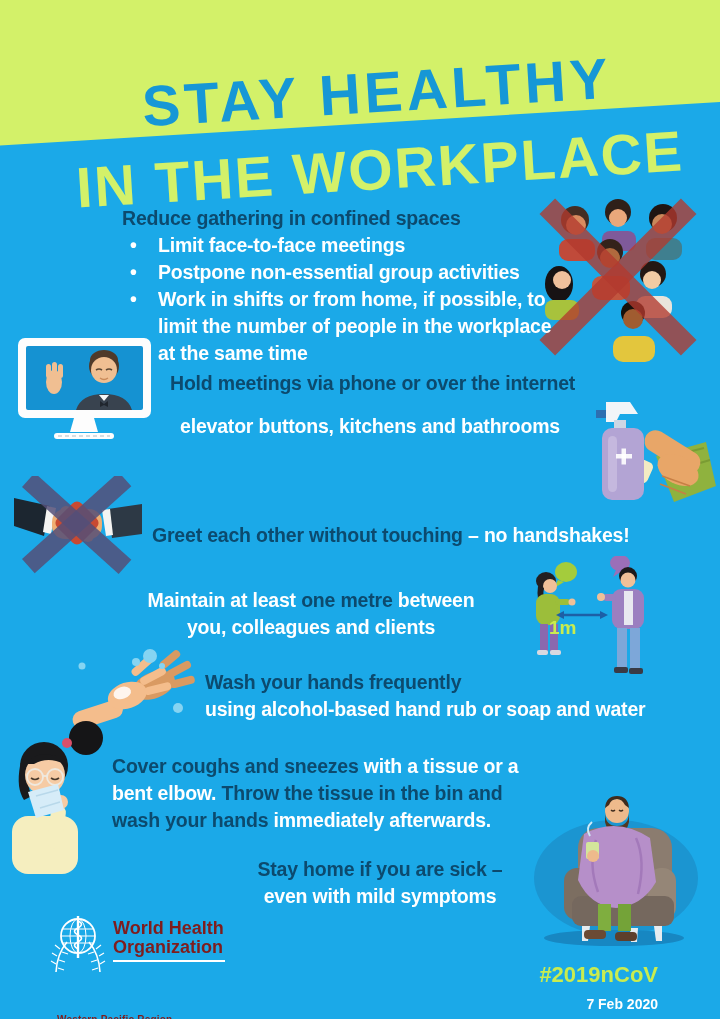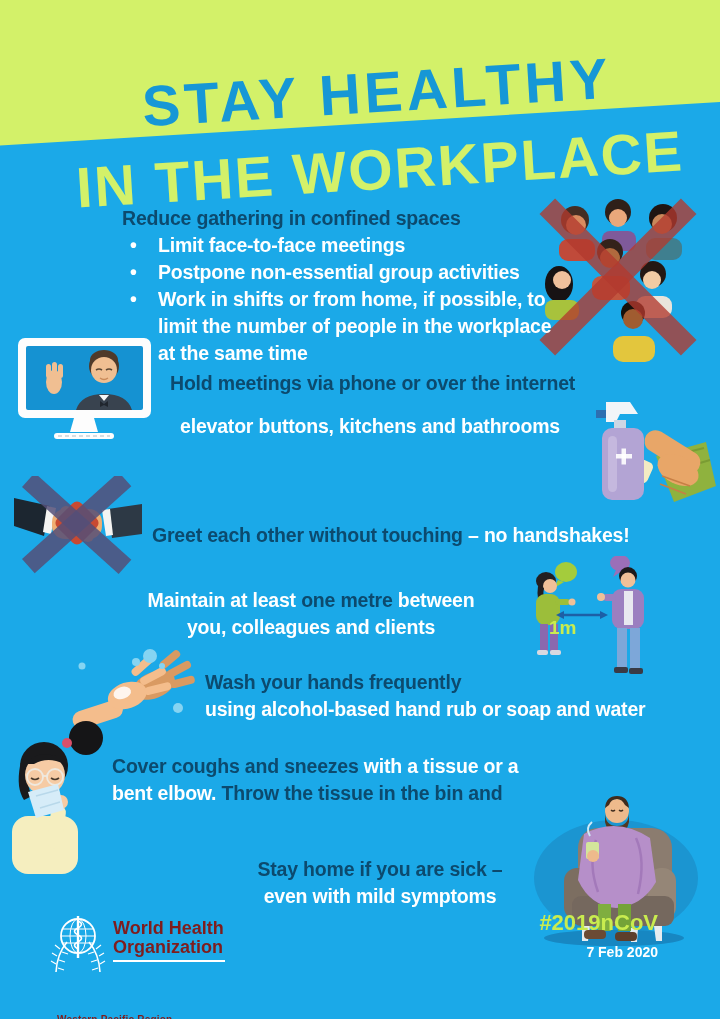--- a/index.html
+++ b/index.html
@@ -33,21 +33,21 @@
   .ill{position:absolute;}
   .distance-label{
     position:absolute;left:549px;top:617px;font-size:19px;font-weight:700;
     color:#c9ec4f;letter-spacing:0;
   }
   .who{position:absolute;left:45px;top:912px;width:210px;height:78px;color:#7f1d1d;}
   .who-emblem{position:absolute;left:3px;top:2px;}
   .who-names{position:absolute;left:68px;top:7px;font-size:18px;line-height:19px;font-weight:700;}
   .who-rule{position:absolute;left:68px;top:48px;width:112px;height:2px;background:#fff;}
   .who-region{position:absolute;left:12px;top:54px;font-size:10px;font-weight:700;letter-spacing:0.2px;margin-top:48px;}
-  .tagblock{position:absolute;right:62px;top:910px;text-align:right;}
+  .tagblock{position:absolute;right:62px;top:962px;text-align:right;}
   .hashtag{font-size:22px;font-weight:700;color:#c9ec4f;letter-spacing:0;}
   .date{font-size:14px;font-weight:600;color:#fff;margin-top:8px;}
 </style>
 </head>
 <body>
 
 <div class="poster">
 
   <div class="green-band"></div>
   <div class="title1">STAY HEALTHY</div>
@@ -235,20 +235,21 @@
     <rect x="12" y="100" width="66" height="58" rx="16" fill="#f5eebf"></rect>
     <rect x="52" y="88" width="15" height="44" rx="7.5" fill="#f5eebf" transform="rotate(8 52 88)"></rect>
     <circle cx="61" cy="86" r="7" fill="#f6cba4"></circle>
     <polygon points="28,76 58,68 64,94 36,102" fill="#d6ecf8"></polygon>
     <path d="M36,80 l22,-6 M40,92 l20,-6" stroke="#b8d8ea" stroke-width="1.6" fill="none"></path>
   </svg>
 
   <div class="sec" style="left:112px;top:753px;width:480px">
     <div><span class="hl">Cover coughs and sneezes</span><span class="wt"> with a tissue or a</span></div>
     <div><span class="wt">bent elbow. </span><span class="hl">Throw the tissue in the bin and</span></div>
+    <div><span class="hl">wash your hands</span><span class="wt"> immediately afterwards.</span></div>
   </div>
 
   <div class="sec center" style="left:230px;top:856px;width:300px">
     <div class="hl">Stay home if you are sick –</div>
     <div class="wt">even with mild symptoms</div>
   </div>
 
   <svg class="ill" style="left:520px;top:786px" width="188" height="166" viewBox="0 0 188 166">
     <ellipse cx="96" cy="92" rx="82" ry="58" fill="#1b95d1"></ellipse>
     <ellipse cx="94" cy="152" rx="70" ry="8" fill="#1787c2"></ellipse>

